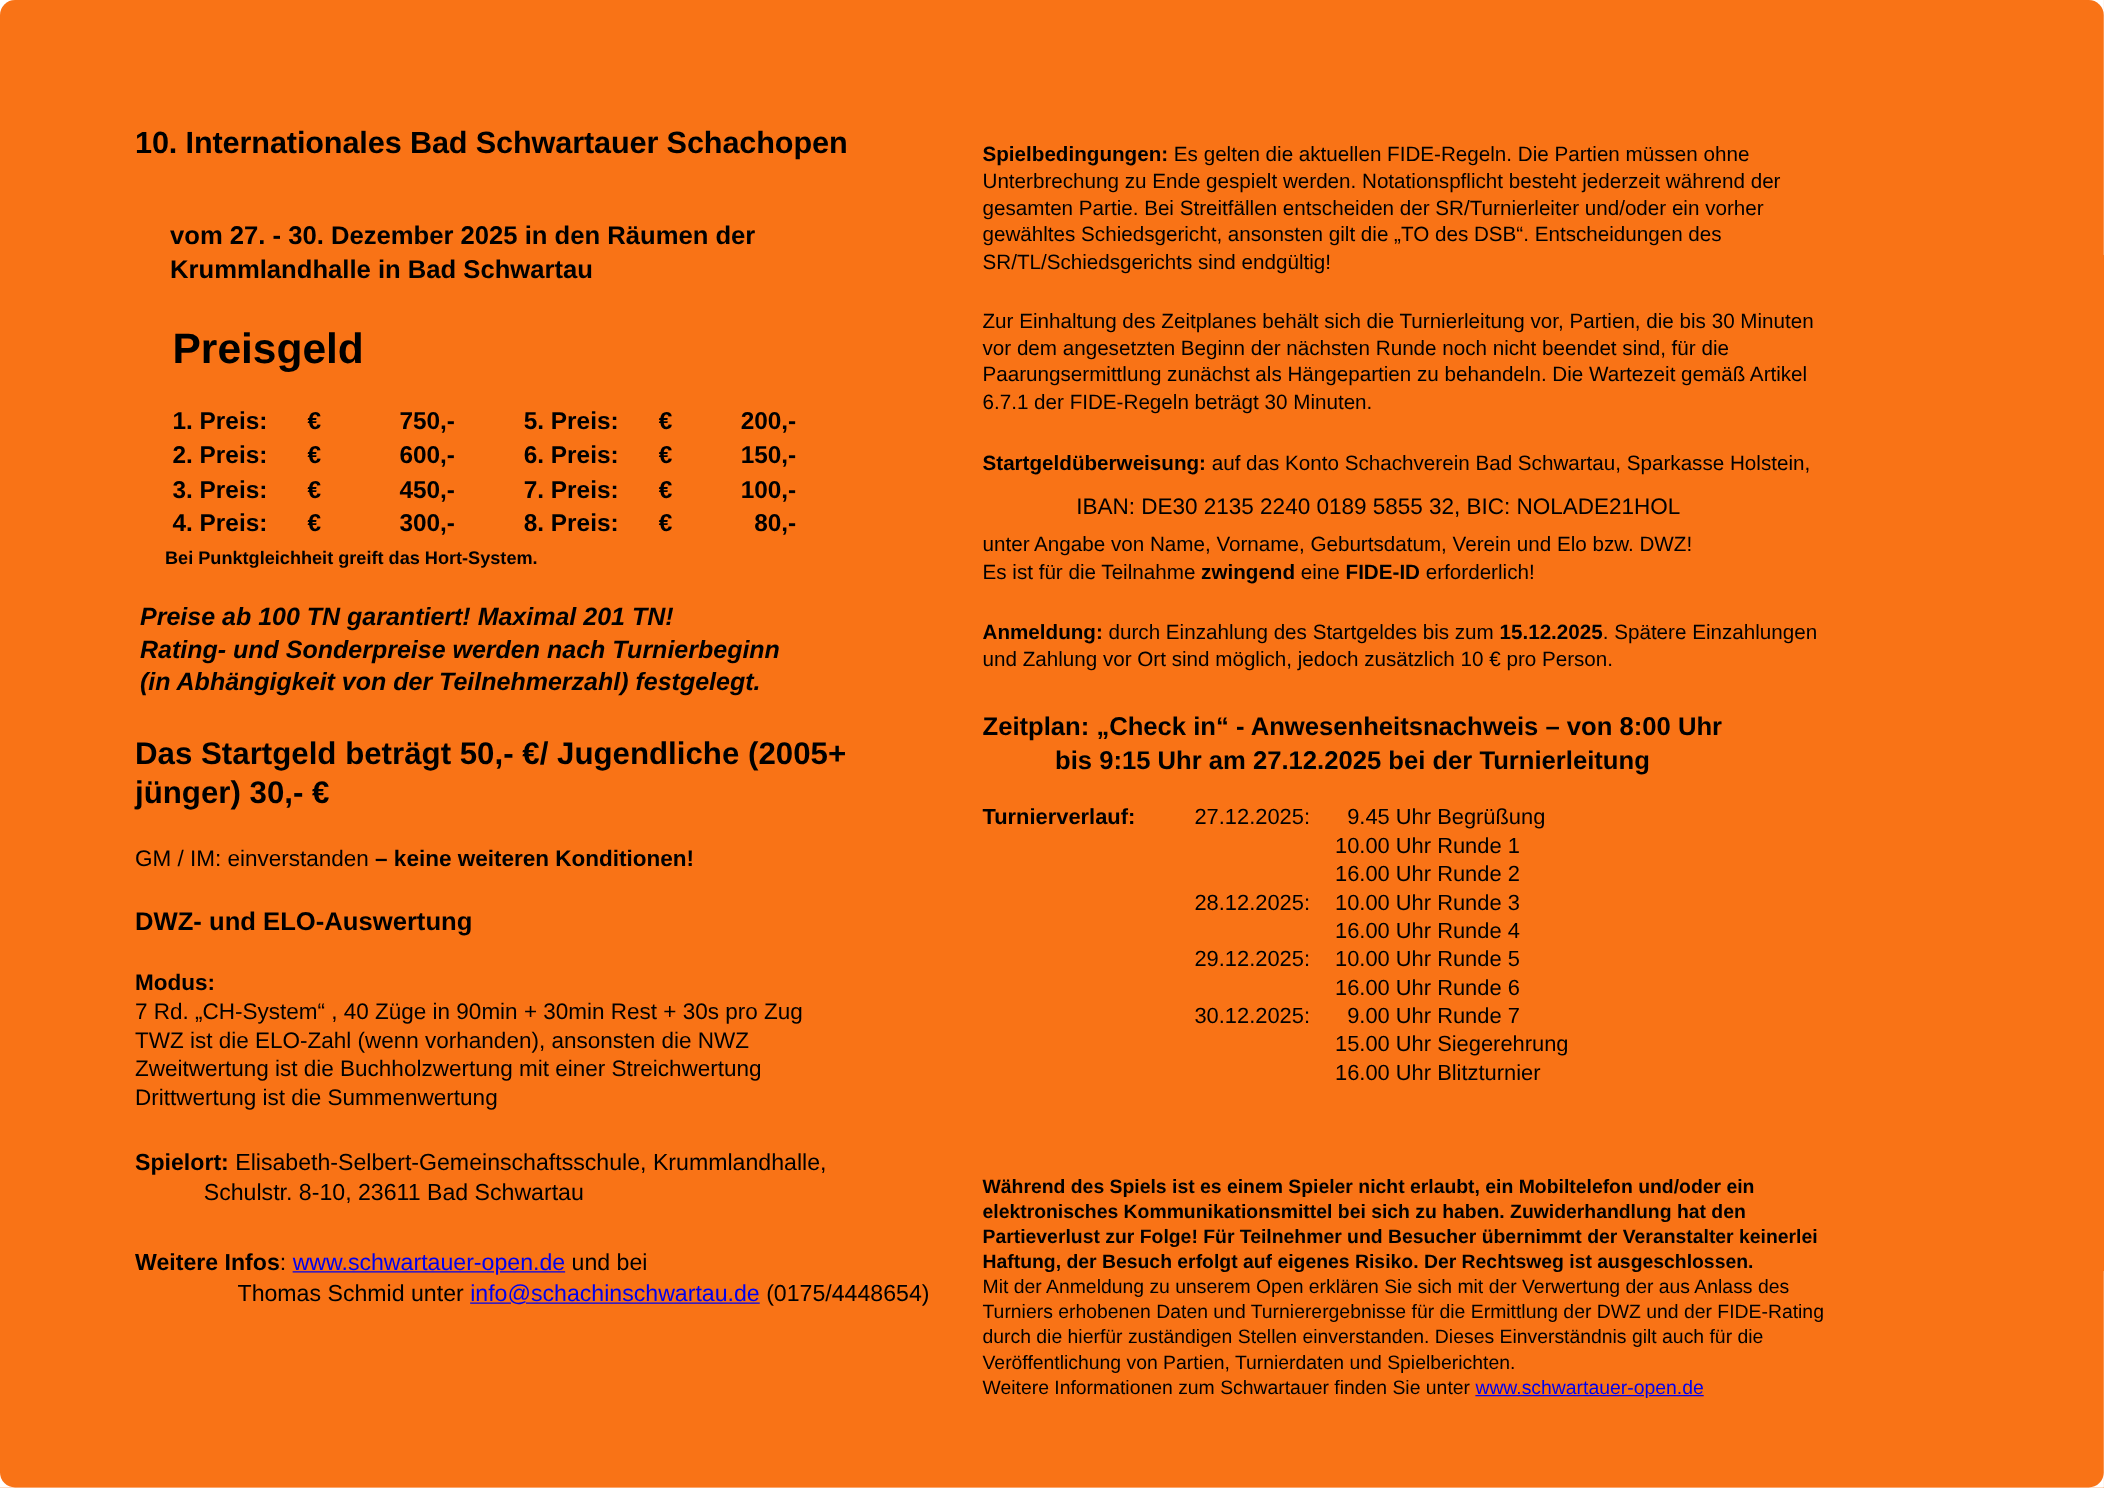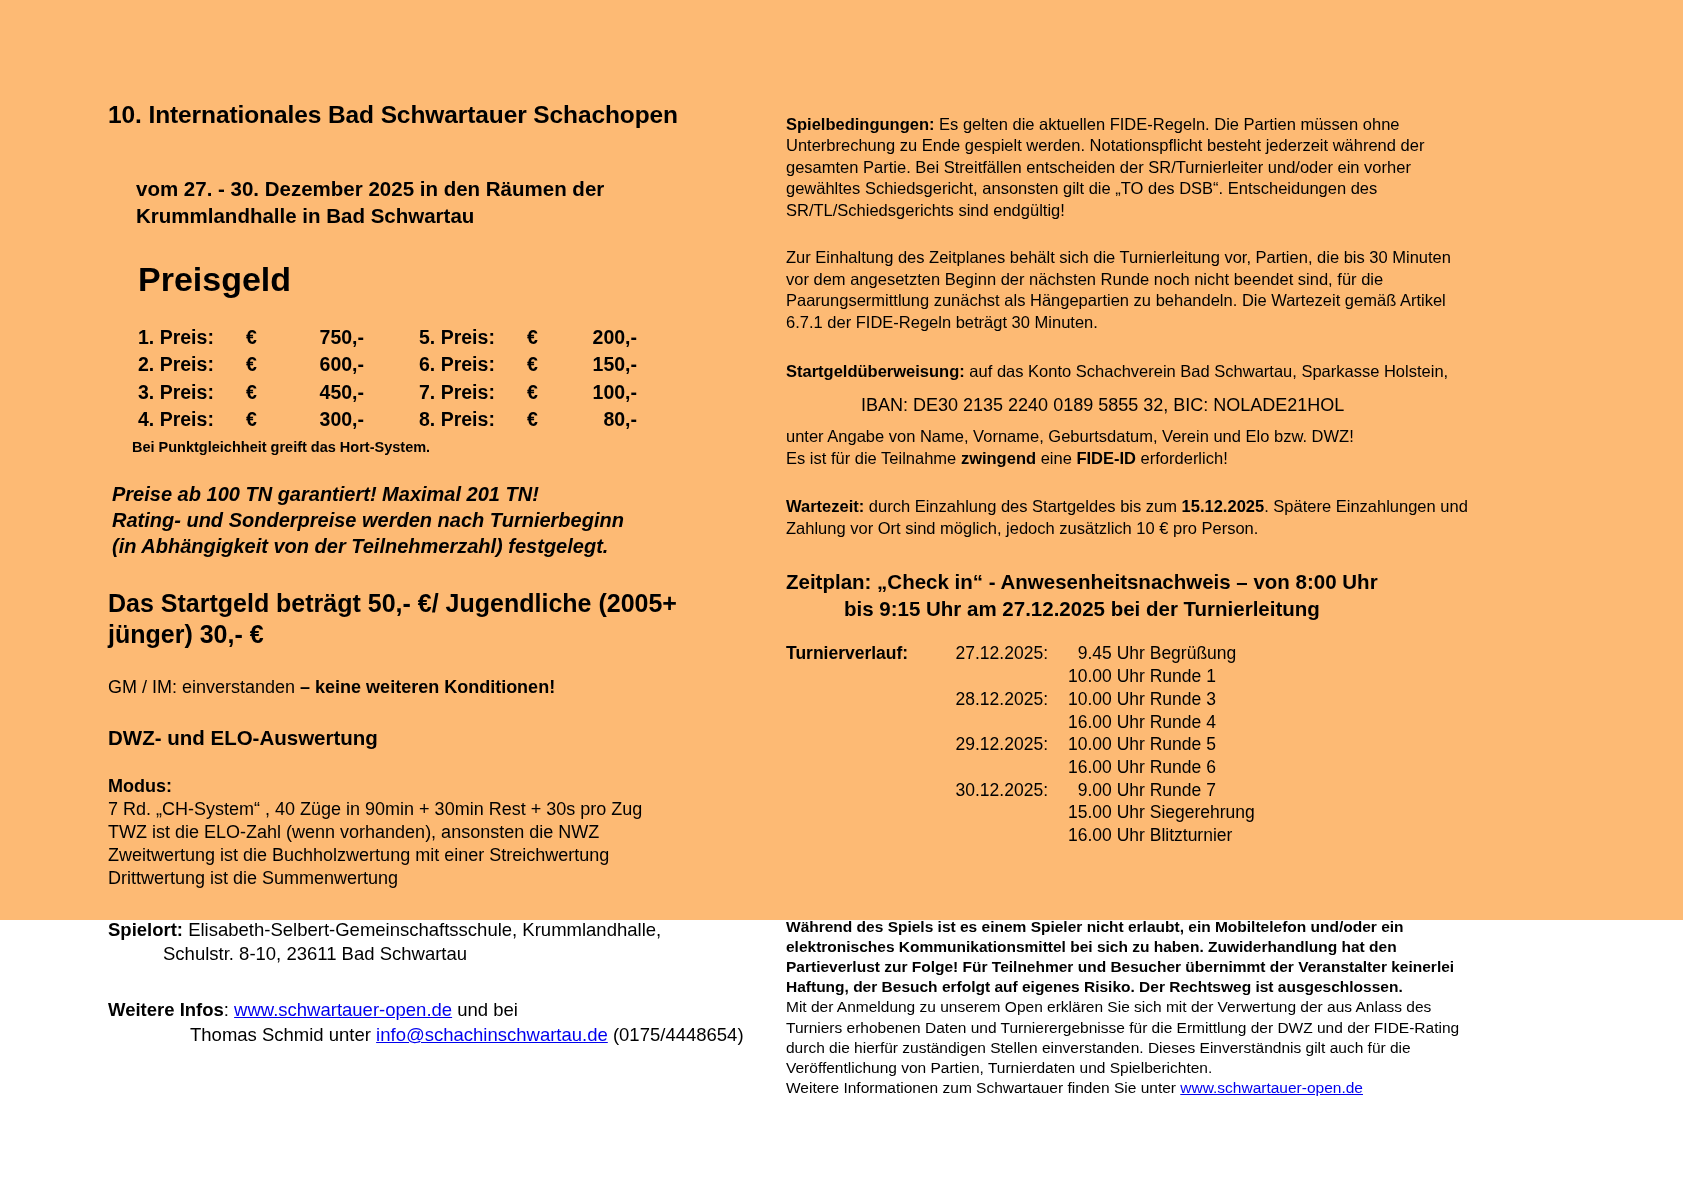--- a/index.html
+++ b/index.html
@@ -10,22 +10,23 @@
   body {
     width: 1683px;
     height: 1190px;
     font-family: "Liberation Sans", sans-serif;
     color: #000000;
     overflow: hidden;
   }
   .page {
     position: relative;
     width: 1683px;
-    height: 920px;
-    background: #fdba74;
+    height: 1190px;
+    background: #f97316;
+    border-radius: 12px;
   }
   .col-left {
     position: absolute;
     left: 108px;
     top: 100px;
     width: 660px;
   }
   .col-right {
     position: absolute;
     left: 786px;
@@ -303,38 +304,43 @@
     <p class="r-para sp3">
       <b>Startgeldüberweisung:</b><span> auf das Konto Schachverein Bad Schwartau, Sparkasse Holstein,</span>
     </p>
 
     <div class="iban-line">IBAN: DE30 2135 2240 0189 5855 32, BIC: NOLADE21HOL</div>
 
     <p class="r-para tight">unter Angabe von Name, Vorname, Geburtsdatum, Verein und Elo bzw. DWZ!</p>
 
     <p class="r-para"><span>Es ist für die Teilnahme </span><b>zwingend</b><span> eine </span><b>FIDE-ID</b><span> erforderlich!</span></p>
 
-    <p class="r-para anmeldung"><b>Wartezeit:</b><span> durch Einzahlung des Startgeldes bis zum </span><b>15.12.2025</b><span>. Spätere Einzahlungen und Zahlung vor Ort sind möglich, jedoch zusätzlich 10 € pro Person.</span></p>
+    <p class="r-para anmeldung"><b>Anmeldung:</b><span> durch Einzahlung des Startgeldes bis zum </span><b>15.12.2025</b><span>. Spätere Einzahlungen und Zahlung vor Ort sind möglich, jedoch zusätzlich 10 € pro Person.</span></p>
 
     <div class="zeitplan-heading">
       <span>Zeitplan: „Check in“ - Anwesenheitsnachweis – von 8:00 Uhr</span>
       <span class="l2">bis 9:15 Uhr am 27.12.2025 bei der Turnierleitung</span>
     </div>
 
     <table class="schedule">
       <tbody>
         <tr>
           <td class="tv">Turnierverlauf:</td>
           <td class="date">27.12.2025:</td>
           <td class="ev">  9.45 Uhr Begrüßung</td>
         </tr>
         <tr>
           <td class="tv"></td>
           <td class="date"></td>
           <td class="ev">10.00 Uhr Runde 1</td>
+        </tr>
+        <tr>
+          <td class="tv"></td>
+          <td class="date"></td>
+          <td class="ev">16.00 Uhr Runde 2</td>
         </tr>
         <tr>
           <td class="tv"></td>
           <td class="date">28.12.2025:</td>
           <td class="ev">10.00 Uhr Runde 3</td>
         </tr>
         <tr>
           <td class="tv"></td>
           <td class="date"></td>
           <td class="ev">16.00 Uhr Runde 4</td>

